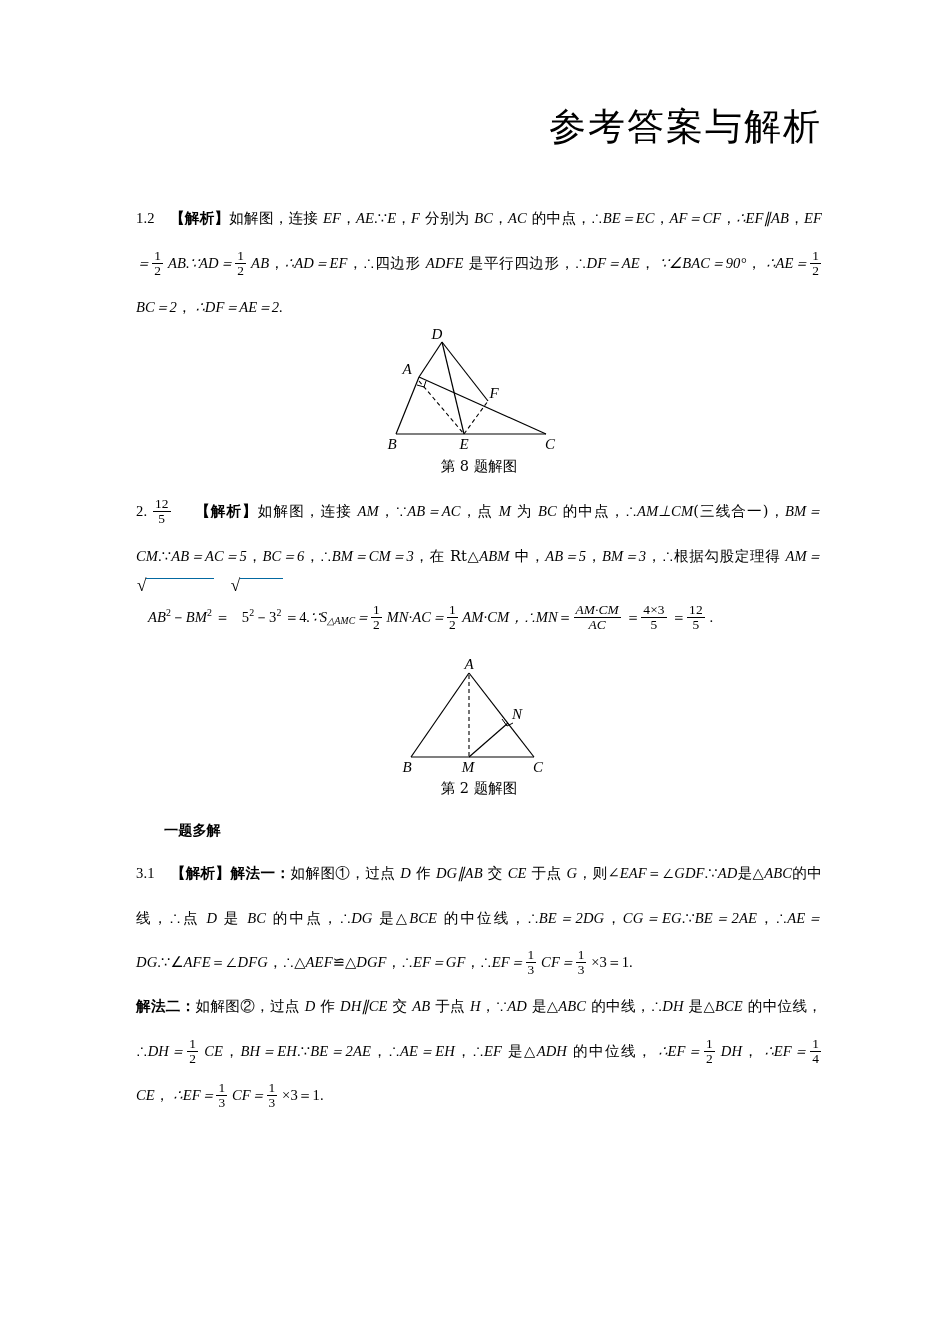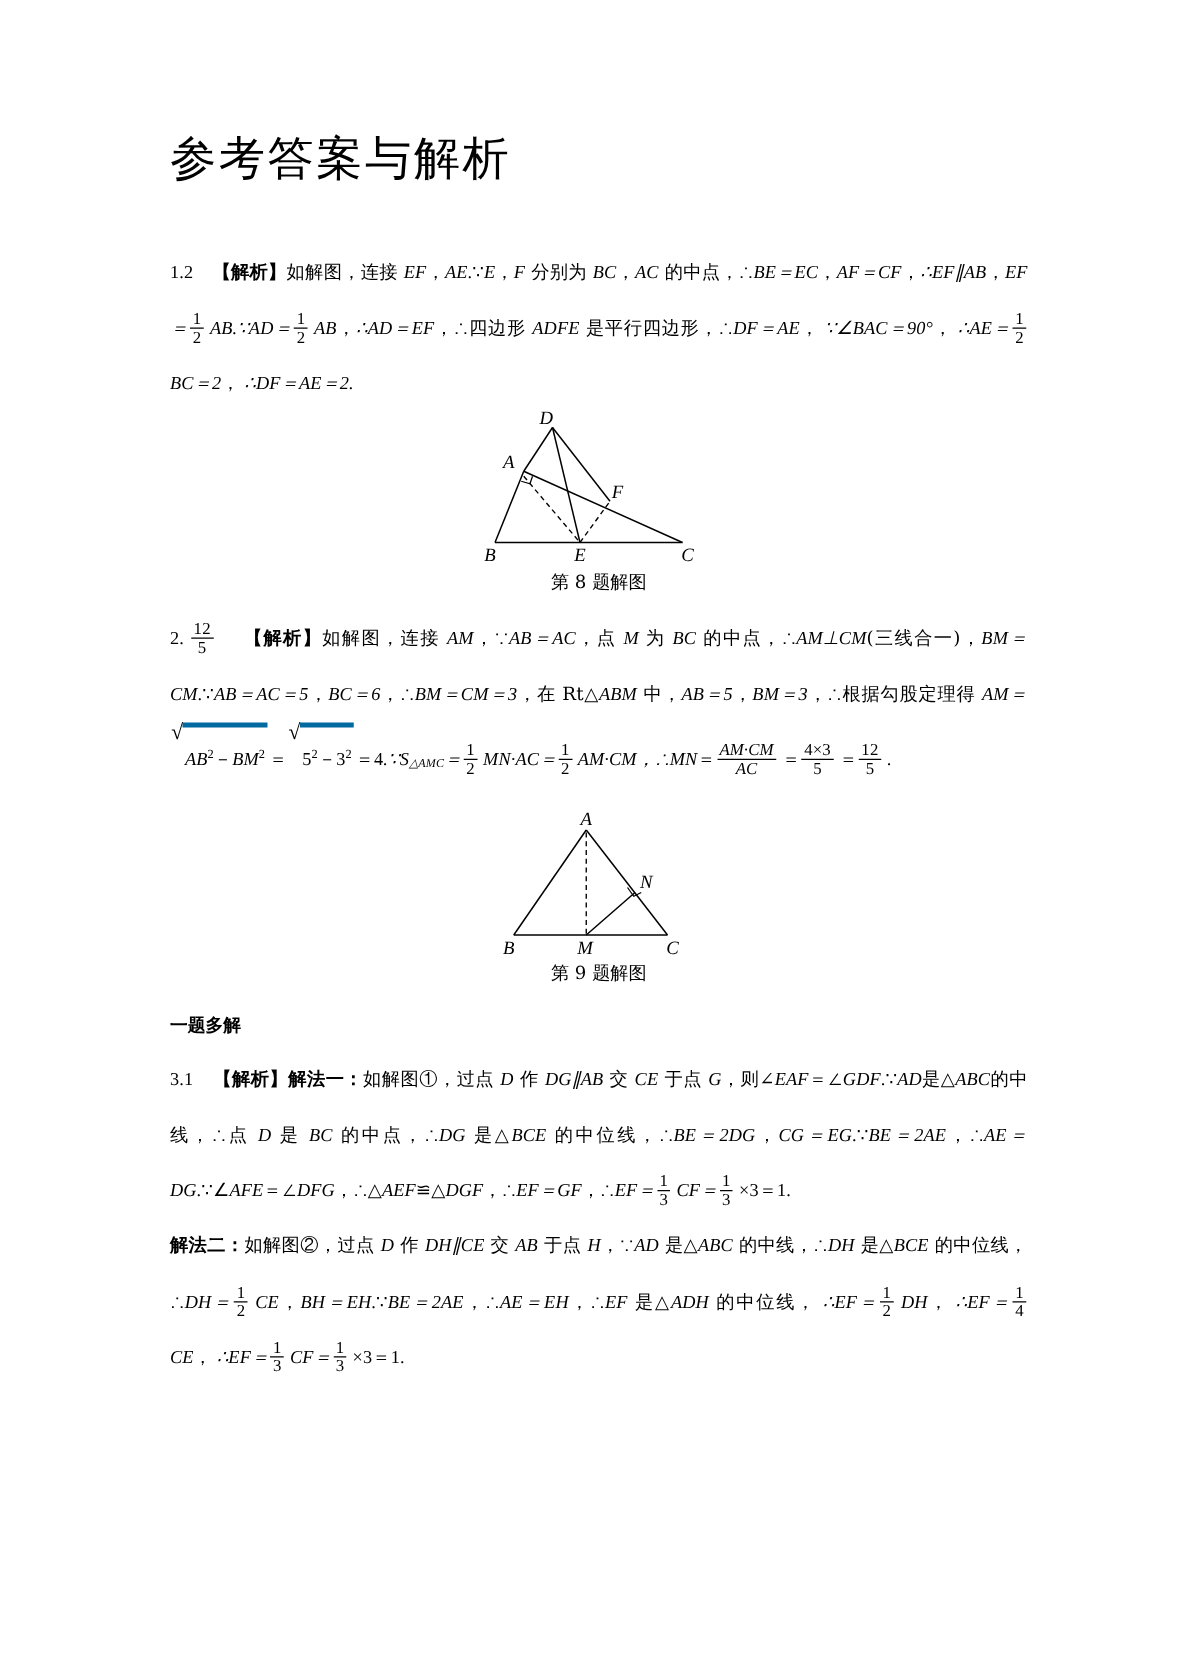--- a/index.html
+++ b/index.html
@@ -24,21 +24,21 @@
   }
   .content {
     position: absolute;
     left: 136px;
     top: 0;
     width: 686px;
   }
 
   
   .doc-title {
-    text-align: left;
+    text-align: right;
     font-family: "DejaVu Serif", "Liberation Serif", serif;
     font-size: 37px;
     letter-spacing: 2px;
     margin-top: 104px;
     margin-bottom: 0;
     line-height: 1.25;
     font-weight: normal;
   }
 
   
@@ -78,22 +78,22 @@
 
   
   .radical {
     display: inline-block;
     position: relative;
     padding-left: 9px;
     margin: 0 1px;
   }
   .radical > .rad-body {
     display: inline-block;
-    border-top: 4px solid #0369a1;
-    padding: 0 2px 0 2px;
+    border-top: 1px solid #0369a1;
+    padding: 12px 2px 0 2px;
   }
   .radical > .rad-sign {
     position: absolute;
     left: 0; top: -0.06em;
     font-size: 1.18em;
     line-height: 1;
   }
   sup.exp { font-size: 0.68em; vertical-align: super; }
   sub.sb  { font-size: 0.66em; vertical-align: -0.22em; }
 
@@ -173,24 +173,24 @@
         <line x1="80" y1="100" x2="119" y2="66" stroke="#000" stroke-width="1.2"></line>
 
         <path d="M 113 62 L 118 69 L 124 66" fill="none" stroke="#000" stroke-width="1"></path>
 
         <text class="lbl" x="80" y="12" text-anchor="middle">A</text>
         <text class="lbl" x="128" y="62" text-anchor="middle">N</text>
         <text class="lbl" x="18" y="115" text-anchor="middle">B</text>
         <text class="lbl" x="79" y="115" text-anchor="middle">M</text>
         <text class="lbl" x="149" y="115" text-anchor="middle">C</text>
       </svg>
-      <div class="fig-caption">第 9 题解图</div>
-    </div>
-
-    <div class="sec-head" style="margin-top:14px;">一题多解</div>
+      <div class="fig-caption">第 2 题解图</div>
+    </div>
+
+    <div class="sec-head" style="margin-top:14px;margin-left:28px;">一题多解</div>
 
     <div class="para" style="margin-top:4px;">
       <span class="rm">3.</span><span class="rm">1</span>&nbsp;&nbsp;&nbsp;
       <span class="bold-cn">【解析】</span><span class="bold-cn">解法一：</span><span class="cn">如解图①，过点 </span><span class="it">D</span><span class="cn"> 作 </span><span class="it">DG∥AB</span><span class="cn"> 交 </span><span class="it">CE</span><span class="cn"> 于点 </span><span class="it">G</span><span class="cn">，则∠</span><span class="it">EAF</span><span class="rm">＝∠</span><span class="it">GDF</span><span class="rm">.∵</span><span class="it">AD</span><span class="cn">是△</span><span class="it">ABC</span><span class="cn">的中线，∴点 </span><span class="it">D</span><span class="cn"> 是 </span><span class="it">BC</span><span class="cn"> 的中点，∴</span><span class="it">DG</span><span class="cn"> 是△</span><span class="it">BCE</span><span class="cn"> 的中位线，∴</span><span class="it">BE＝2DG</span><span class="cn">，</span><span class="it">CG＝EG</span><span class="rm">.∵</span><span class="it">BE</span><span class="it">＝2AE</span><span class="cn">，∴</span><span class="it">AE＝DG</span><span class="rm">.∵∠</span><span class="it">AFE</span><span class="rm">＝∠</span><span class="it">DFG</span><span class="cn">，∴△</span><span class="it">AEF</span><span class="rm">≌△</span><span class="it">DGF</span><span class="cn">，∴</span><span class="it">EF＝GF</span><span class="cn">，∴</span><span class="it">EF＝</span><span class="frac rm"><span class="num">1</span><span class="den">3</span></span><span class="it"> CF＝</span><span class="frac rm"><span class="num">1</span><span class="den">3</span></span><span class="rm"> ×3</span><span class="rm">＝1.</span>
     </div>
 
     <div class="para">
       <span class="bold-cn">解法二：</span><span class="cn">如解图②，过点 </span><span class="it">D</span><span class="cn"> 作 </span><span class="it">DH∥CE</span><span class="cn"> 交 </span><span class="it">AB</span><span class="cn"> 于点 </span><span class="it">H</span><span class="cn">，∵</span><span class="it">AD</span><span class="cn"> 是△</span><span class="it">ABC</span><span class="cn"> 的中线，∴</span><span class="it">DH</span><span class="cn"> 是</span><span class="cn">△</span><span class="it">BCE</span><span class="cn"> 的中位线，∴</span><span class="it">DH＝</span><span class="frac rm"><span class="num">1</span><span class="den">2</span></span><span class="it"> CE</span><span class="cn">，</span><span class="it">BH＝EH</span><span class="rm">.∵</span><span class="it">BE＝2AE</span><span class="cn">，∴</span><span class="it">AE＝EH</span><span class="cn">，∴</span><span class="it">EF</span><span class="cn"> 是△</span><span class="it">ADH</span><span class="cn"> 的中位</span><span class="cn">线，</span>&nbsp;<span class="it">∴EF＝</span><span class="frac rm"><span class="num">1</span><span class="den">2</span></span><span class="it"> DH</span><span class="cn">，</span>&nbsp;<span class="it">∴EF＝</span><span class="frac rm"><span class="num">1</span><span class="den">4</span></span><span class="it"> CE</span><span class="cn">，</span>&nbsp;<span class="it">∴EF＝</span><span class="frac rm"><span class="num">1</span><span class="den">3</span></span><span class="it"> CF＝</span><span class="frac rm"><span class="num">1</span><span class="den">3</span></span><span class="rm"> ×3＝1.</span>
     </div>
 

